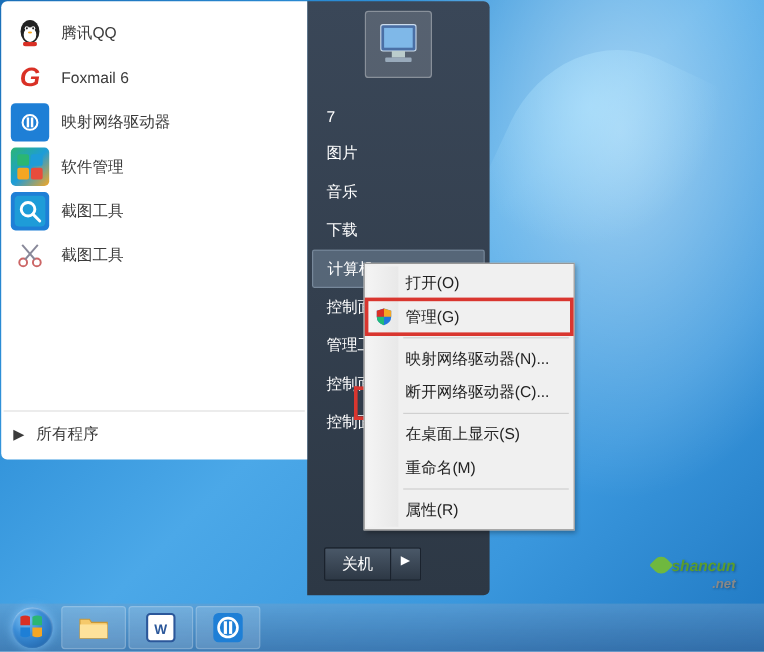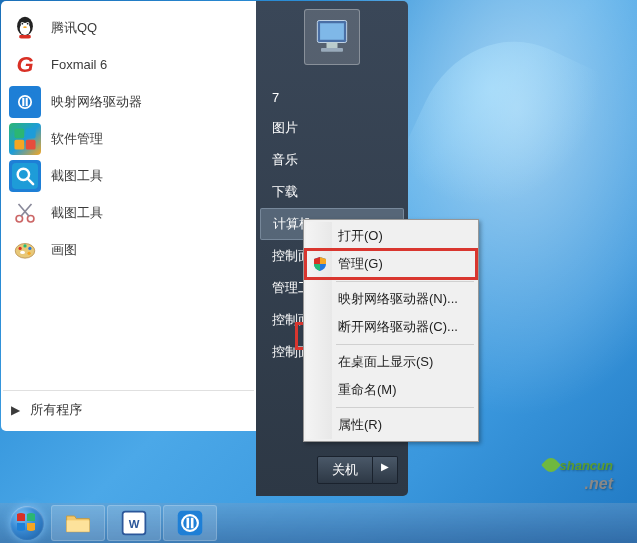--- a/index.html
+++ b/index.html
@@ -1,49 +1,49 @@
 <!DOCTYPE html>
 <html><head>
 <meta charset="utf-8">
 <style>
 *{margin:0;padding:0;box-sizing:border-box;font-family:"Microsoft YaHei","Segoe UI",Tahoma,sans-serif;font-size:13px;}
 body{width:637px;height:543px;overflow:hidden;position:relative;background:linear-gradient(135deg,#1a6fb8 0%,#2b8dd6 25%,#4ba8e8 50%,#3a97dd 75%,#1f78c2 100%);}
 .wallpaper-glow{position:absolute;right:0;top:0;width:400px;height:543px;background:radial-gradient(ellipse at 70% 20%,rgba(255,255,255,0.5) 0%,transparent 50%);}
 .wallpaper-leaf{position:absolute;right:40px;top:40px;width:180px;height:200px;background:radial-gradient(ellipse at 30% 30%,rgba(180,230,255,0.6) 0%,transparent 60%);border-radius:50% 20% 50% 20%;transform:rotate(25deg);}
 .start-menu{position:absolute;left:0;top:0;width:410px;height:497px;}
-.sm-left{position:absolute;left:1px;top:1px;width:255px;height:430px;background:#fff;border-radius:5px 0 0 5px;padding:8px 2px 2px 2px;display:flex;flex-direction:column;}
+.sm-left{position:absolute;left:1px;top:1px;width:255px;height:382px;background:#fff;border-radius:5px 0 0 5px;padding:8px 2px 2px 2px;display:flex;flex-direction:column;}
 .sm-right{position:absolute;left:256px;top:1px;width:152px;height:495px;background:linear-gradient(180deg,#3a4758 0%,#2d3845 100%);border-radius:0 5px 5px 0;}
 .prog-list{flex:1;}
 .prog-item{display:flex;align-items:center;height:37px;padding:2px 6px;cursor:pointer;}
 .prog-icon{width:32px;height:32px;margin-right:10px;border-radius:4px;display:flex;align-items:center;justify-content:center;font-size:20px;color:#fff;}
 .prog-label{color:#3b3b3b;}
 .all-progs{border-top:1px solid #e0e0e0;padding:10px 8px;display:flex;align-items:center;color:#3b3b3b;cursor:pointer;}
 .all-progs .arrow{margin-right:10px;font-size:12px;}
 .user-pic-frame{position:absolute;left:50%;top:8px;transform:translateX(-50%);width:56px;height:56px;background:rgba(255,255,255,0.15);border:1px solid rgba(255,255,255,0.3);border-radius:3px;display:flex;align-items:center;justify-content:center;}
 .user-pic{width:44px;height:44px;}
 .right-list{position:absolute;top:82px;left:0;width:100%;}
 .right-item{padding:7px 16px;color:#fff;cursor:pointer;}
 .right-item.hl{background:rgba(120,140,160,0.5);border:1px solid rgba(200,220,240,0.3);margin:0 4px;padding:6px 12px;border-radius:2px;}
 .shutdown{position:absolute;bottom:12px;left:14px;display:flex;}
-.shutdown-btn{background:linear-gradient(180deg,#4a5868 0%,#2d3845 100%);border:1px solid #1a222d;color:#fff;padding:4px 14px;border-radius:2px 0 0 2px;cursor:pointer;margin-left:47px;}
+.shutdown-btn{background:linear-gradient(180deg,#4a5868 0%,#2d3845 100%);border:1px solid #1a222d;color:#fff;padding:4px 14px;border-radius:2px 0 0 2px;cursor:pointer;}
 .shutdown-arrow{background:linear-gradient(180deg,#4a5868 0%,#2d3845 100%);border:1px solid #1a222d;border-left:none;color:#fff;padding:4px 8px;border-radius:0 2px 2px 0;cursor:pointer;font-size:10px;}
 .context-menu{position:absolute;left:303px;top:219px;width:176px;background:#f0f0f0;border:1px solid #979797;box-shadow:2px 2px 4px rgba(0,0,0,0.3);padding:2px;}
 .ctx-item{padding:5px 8px 5px 32px;position:relative;cursor:pointer;color:#222;}
 .ctx-item.boxed{outline:3px solid #d9362f;outline-offset:-1px;}
 .ctx-sep{height:1px;background:#d0d0d0;margin:3px 2px 3px 30px;}
 .ctx-icon-strip{position:absolute;left:2px;top:2px;bottom:2px;width:26px;background:linear-gradient(90deg,#f4f4f4,#e8e8e8);}
 .ctx-shield{position:absolute;left:6px;top:50%;transform:translateY(-50%);width:16px;height:16px;}
 .red-mark{position:absolute;left:295px;top:322px;width:14px;height:28px;border:3px solid #d9362f;border-right:none;}
 .taskbar{position:absolute;left:0;bottom:0;width:100%;height:40px;background:linear-gradient(180deg,rgba(120,160,200,0.4) 0%,rgba(60,100,150,0.6) 100%);backdrop-filter:blur(2px);display:flex;align-items:center;padding:0 4px;}
 .start-orb{width:46px;height:36px;display:flex;align-items:center;justify-content:center;cursor:pointer;}
 .orb-circle{width:34px;height:34px;border-radius:50%;background:radial-gradient(circle at 35% 30%,#7fc4f5 0%,#3a8cd6 40%,#1a5a9e 100%);box-shadow:0 0 8px rgba(130,200,255,0.8),inset 0 1px 2px rgba(255,255,255,0.5);position:relative;}
 .tb-item{width:54px;height:36px;margin:0 1px;background:rgba(255,255,255,0.15);border:1px solid rgba(255,255,255,0.2);border-radius:3px;display:flex;align-items:center;justify-content:center;cursor:pointer;}
 .tb-icon{width:28px;height:28px;}
 .watermark{position:absolute;right:24px;bottom:50px;color:#5a9c2e;font-size:18px;font-weight:bold;font-style:italic;text-shadow:1px 1px 2px rgba(0,0,0,0.3);}
-.watermark .sub{font-size:16px;color:#888;display:block;text-align:right;}
+.watermark .sub{font-size:11px;color:#888;display:block;text-align:right;}
 .leaf-ico{display:inline-block;width:14px;height:14px;background:#6fb83f;border-radius:50% 10% 50% 10%;transform:rotate(45deg);margin-right:2px;vertical-align:middle;}
 
 .ico-qq{background:#fff;}
 .ico-fox{background:#fff;color:#d93025;font-weight:bold;font-size:22px;font-style:italic;}
 .ico-mx{background:#1e7fd6;}
 .ico-sw{background:linear-gradient(135deg,#2bb673 0%,#1e9cd8 50%,#f5a623 100%);}
 .ico-search{background:#1e7fd6;}
 .ico-scissors{background:#fff;color:#cc6688;}
 .ico-paint{background:#fff;}
 </style>
@@ -137,33 +137,20 @@
         <div class="prog-icon ico-scissors">
           <svg viewBox="0 0 32 32" width="26" height="26">
               <circle cx="9" cy="23" r="4" fill="none" stroke="#c66" stroke-width="2"></circle>
               <circle cx="23" cy="23" r="4" fill="none" stroke="#c66" stroke-width="2"></circle>
               <line x1="11" y1="20" x2="24" y2="5" stroke="#889" stroke-width="2"></line>
               <line x1="21" y1="20" x2="8" y2="5" stroke="#889" stroke-width="2"></line>
             </svg>
         </div>
         <span class="prog-label">截图工具</span>
       </div>
-      <div class="prog-item">
-        <div class="prog-icon ico-paint">
-          <svg viewBox="0 0 32 32" width="26" height="26">
-              <ellipse cx="16" cy="17" rx="12" ry="9" fill="#e8c878" stroke="#b89050" stroke-width="1"></ellipse>
-              <circle cx="10" cy="14" r="2" fill="#d93025"></circle>
-              <circle cx="16" cy="11" r="2" fill="#2b7"></circle>
-              <circle cx="22" cy="14" r="2" fill="#27d"></circle>
-              <circle cx="21" cy="20" r="2" fill="#f5a623"></circle>
-              <ellipse cx="13" cy="19" rx="3" ry="2" fill="#fff"></ellipse>
-            </svg>
-        </div>
-        <span class="prog-label">画图</span>
-      </div>
     </div>
     <div class="all-progs">
       <span class="arrow">▶</span>
       <span>所有程序</span>
     </div>
   </div>
 </div>
 
 <div class="red-mark"></div>
 

